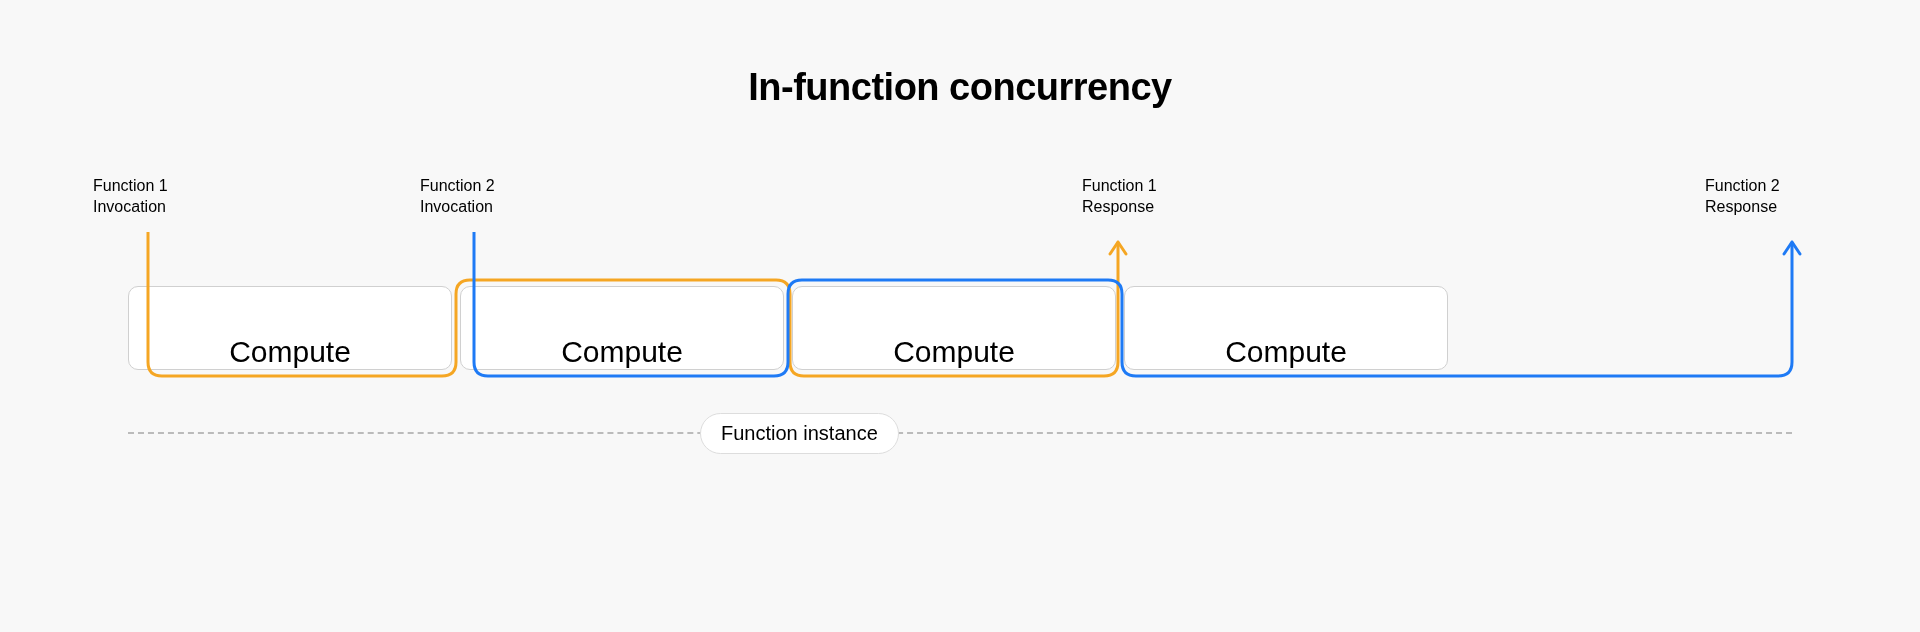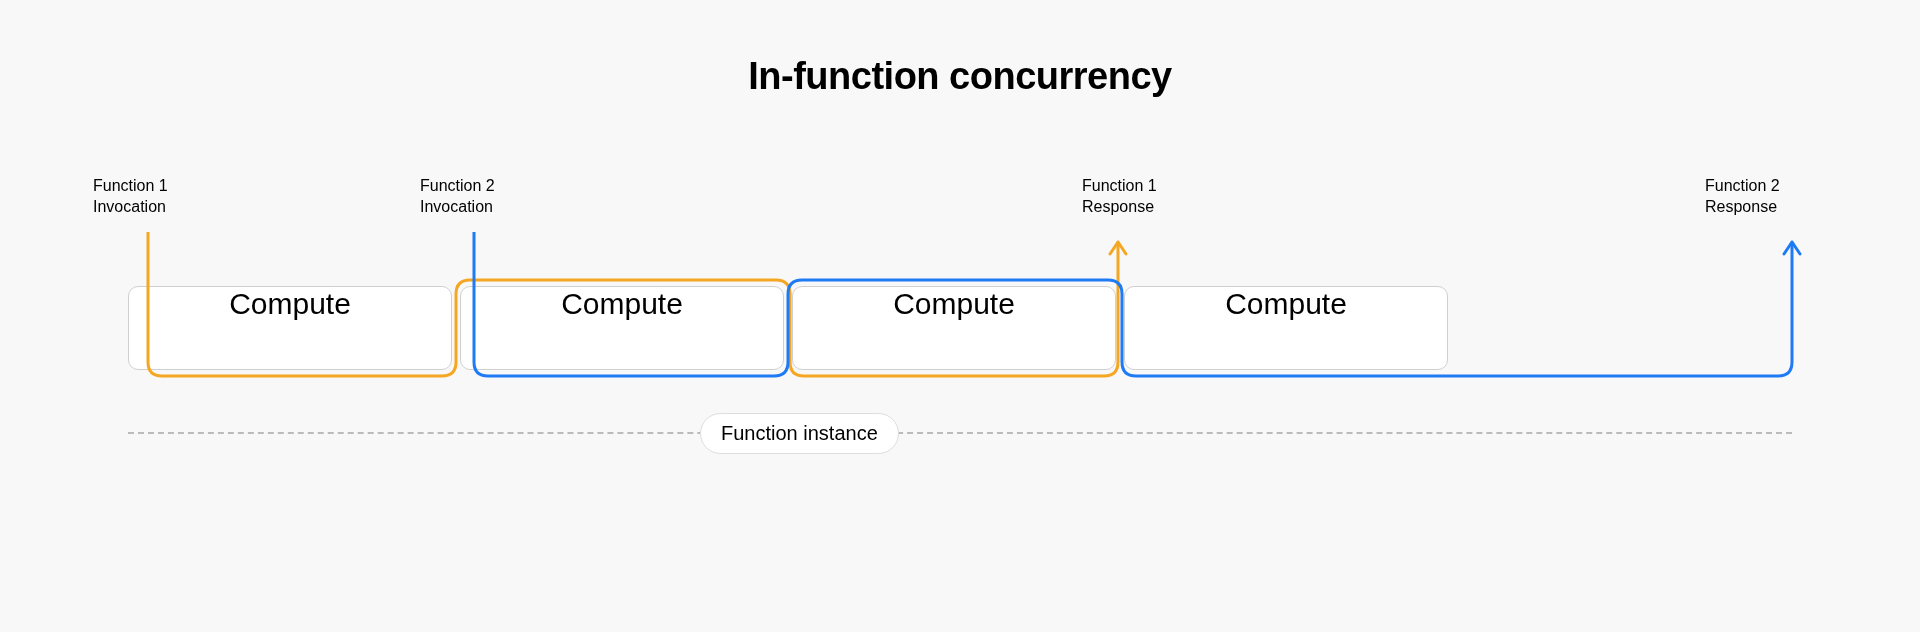--- a/index.html
+++ b/index.html
@@ -6,21 +6,21 @@
     body {
       width: 1920px;
       height: 632px;
       background: #f8f8f8;
       font-family: -apple-system, BlinkMacSystemFont, 'Segoe UI', Helvetica, Arial, sans-serif;
       position: relative;
       overflow: hidden;
     }
     .title {
       position: absolute;
-      top: 55px;
+      top: 66px;
       left: 0;
       right: 0;
       text-align: center;
       font-size: 38px;
       font-weight: 700;
       color: #000;
       letter-spacing: -0.5px;
     }
     .label {
       position: absolute;
@@ -28,21 +28,21 @@
       font-weight: 400;
       color: #000;
       line-height: 1.3;
     }
     .compute-box {
       position: absolute;
       background: #fff;
       border: 1px solid #d0d0d0;
       border-radius: 10px;
       display: flex;
-      align-items: flex-start;
+      align-items: flex-end;
       justify-content: center;
       font-size: 30px;
       font-weight: 400;
       color: #000;
     }
     .dashed-line {
       position: absolute;
       border-top: 2px dashed #bbb;
       height: 0;
     }

